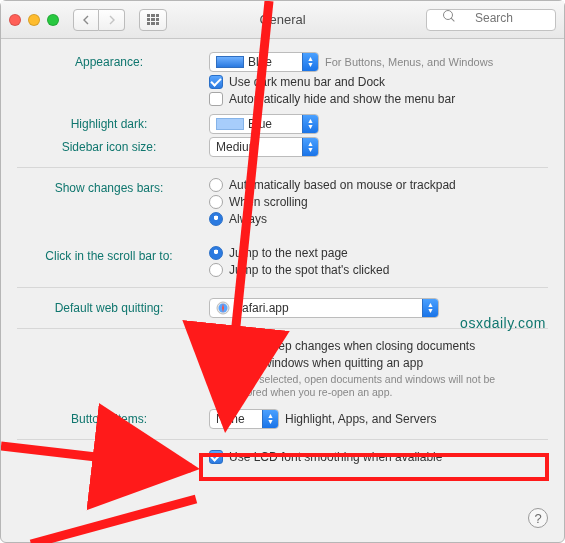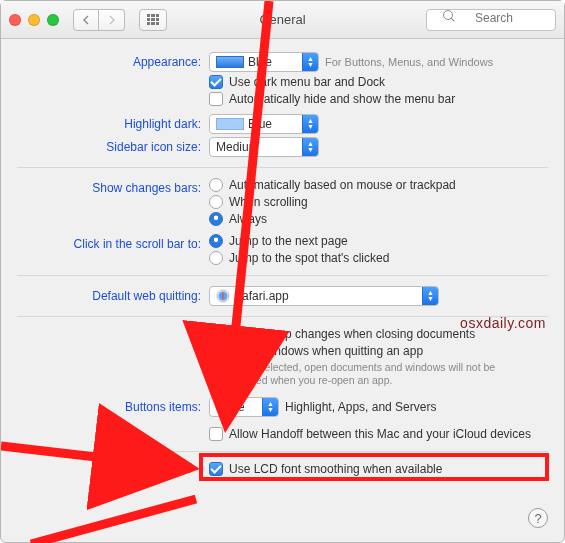--- a/index.html
+++ b/index.html
@@ -78,22 +78,22 @@
     content: ""; position: absolute; width: 5px; height: 1.3px; background: #8a8a8a;
     bottom: -2px; right: -3px; transform: rotate(45deg);
   }
   .content {
     padding: 10px 16px 16px 16px;
     font-size: 12px;
     color: #333;
   }
   .row { display: flex; align-items: flex-start; margin: 3px 0; }
   .lbl {
-    width: 192px; text-align: right; padding-right: 8px; padding-top: 3px;
-    color: #1d4ed8;
+    width: 192px; text-align: center; padding-right: 8px; padding-top: 3px;
+    color: #0f766e;
   }
   .val { flex: 1; display: flex; flex-direction: column; gap: 3px; }
   .inline { display: flex; align-items: center; gap: 6px; }
   .select {
     display: inline-flex; align-items: center;
     height: 20px; background: #fff; border: 1px solid #bcbcbc; border-radius: 4px;
     position: relative; font-size: 12px; padding-left: 6px;
   }
   .select .arrows {
     width: 16px; height: 100%;
@@ -118,21 +118,21 @@
     content: ""; position: absolute; left: 3px; top: 0px;
     width: 4px; height: 8px; border: solid #fff; border-width: 0 2px 2px 0;
     transform: rotate(45deg);
   }
   .rad { border-radius: 50%; }
   .rad:checked { background: radial-gradient(circle at 50% 40%, #fff 0 2px, #2b7ae0 2.5px 100%); border-color: #2a6fc7; }
   .muted { color: #888; font-size: 11px; }
   .note { color: #888; font-size: 10.5px; line-height: 13px; margin-left: 20px; max-width: 300px; }
   hr.sep { border: none; border-top: 1px solid #d7d7d7; margin: 10px 0; }
   .watermark {
-    position: absolute; right: 18px; top: 314px; color: #7f1d1d;
+    position: absolute; right: 18px; top: 314px; color: #0f766e;
     font-size: 14px; letter-spacing: 0.5px; pointer-events: none;
   }
   .help {
     position: absolute; right: 16px; bottom: 14px;
     width: 20px; height: 20px; border-radius: 50%;
     border: 1.2px solid #9a9a9a; display: flex; align-items: center; justify-content: center;
     color: #6b6b6b; font-size: 13px; background: #f7f7f7;
   }
   .highlight-box {
     position: absolute; border: 4px solid #ff1a1a; pointer-events: none;
@@ -243,21 +243,21 @@
           <input type="radio" name="sb" class="rad" style="">
           <span>When scrolling</span>
         </label>
         <label class="inline">
           <input type="radio" name="sb" class="rad" checked="" style="">
           <span>Always</span>
         </label>
       </div>
     </div>
 
-    <div class="row" style="margin-top:8px">
+    <div class="row" style="margin-top:20px">
       <div class="lbl">Click in the scroll bar to:</div>
       <div class="val">
         <label class="inline">
           <input type="radio" name="cb" class="rad" checked="" style="">
           <span>Jump to the next page</span>
         </label>
         <label class="inline">
           <input type="radio" name="cb" class="rad" style="">
           <span>Jump to the spot that's clicked</span>
         </label>
@@ -304,29 +304,20 @@
         <div class="inline">
           <div class="select" style="width:70px">
             <span class="txt">None</span>
             <span class="arrows">▲<br>▼</span>
           </div>
           <span>Highlight, Apps, and Servers</span>
         </div>
       </div>
     </div>
 
-    <div class="row" style="margin-top:10px">
-      <div class="lbl"></div>
-      <div class="val">
-        <label class="inline">
-          <input type="checkbox" class="chk" style="">
-          <span>Allow Handoff between this Mac and your iCloud devices</span>
-        </label>
-      </div>
-    </div>
 
     <hr class="sep">
 
     <div class="row">
       <div class="lbl"></div>
       <div class="val">
         <label class="inline">
           <input type="checkbox" class="chk" checked="" style="">
           <span>Use LCD font smoothing when available</span>
         </label>

